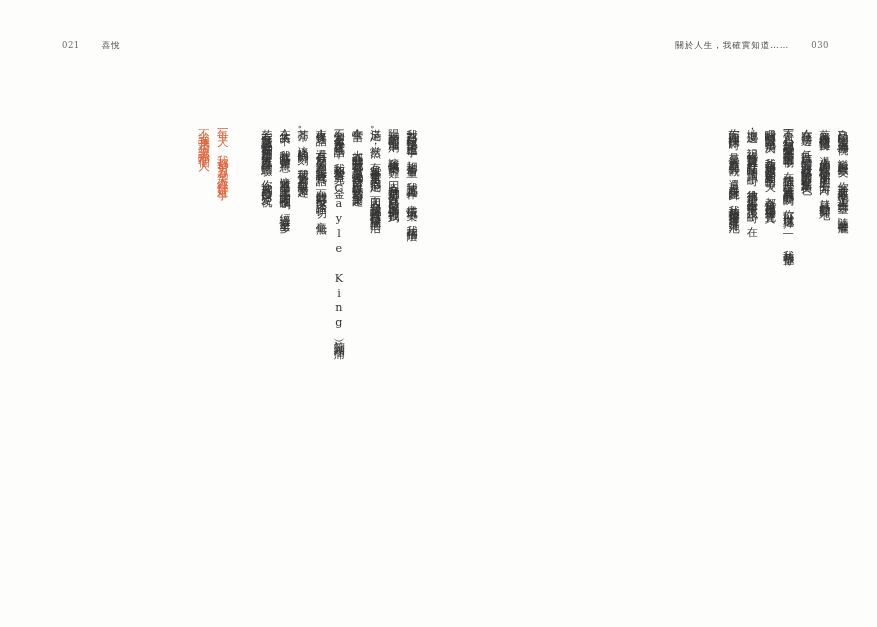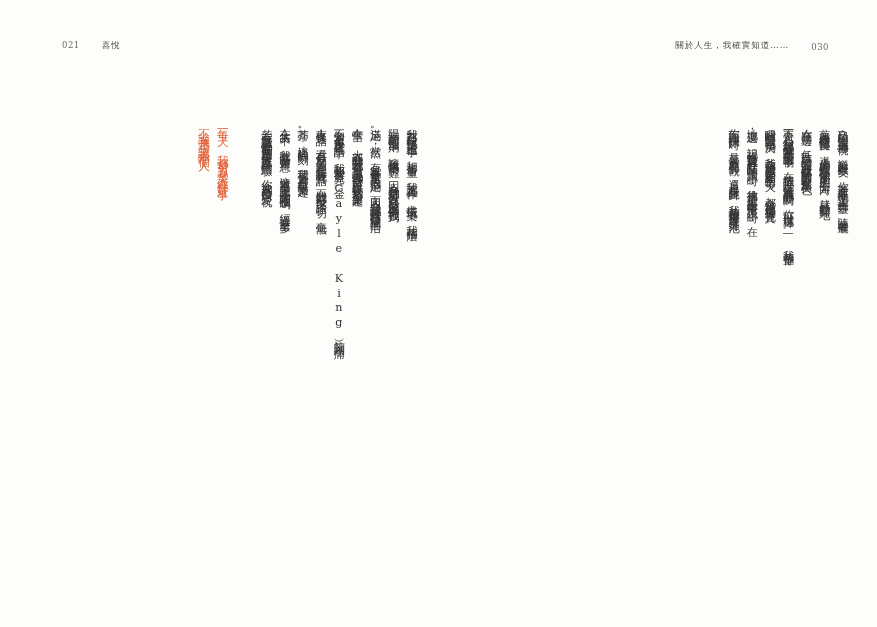--- a/index.html
+++ b/index.html
@@ -38,21 +38,21 @@
   .head-left {
     left: 62px;
     display: flex;
     gap: 22px;
     align-items: baseline;
   }
   .head-right {
     right: 62px;
     display: flex;
     gap: 22px;
-    align-items: flex-end;
+    align-items: flex-start;
   }
 
   
   .page {
     position: absolute;
     top: 120px;
     height: 430px;
   }
   .page-left  { left: 40px;  width: 380px; }
   .page-right { right: 40px; width: 380px; }

